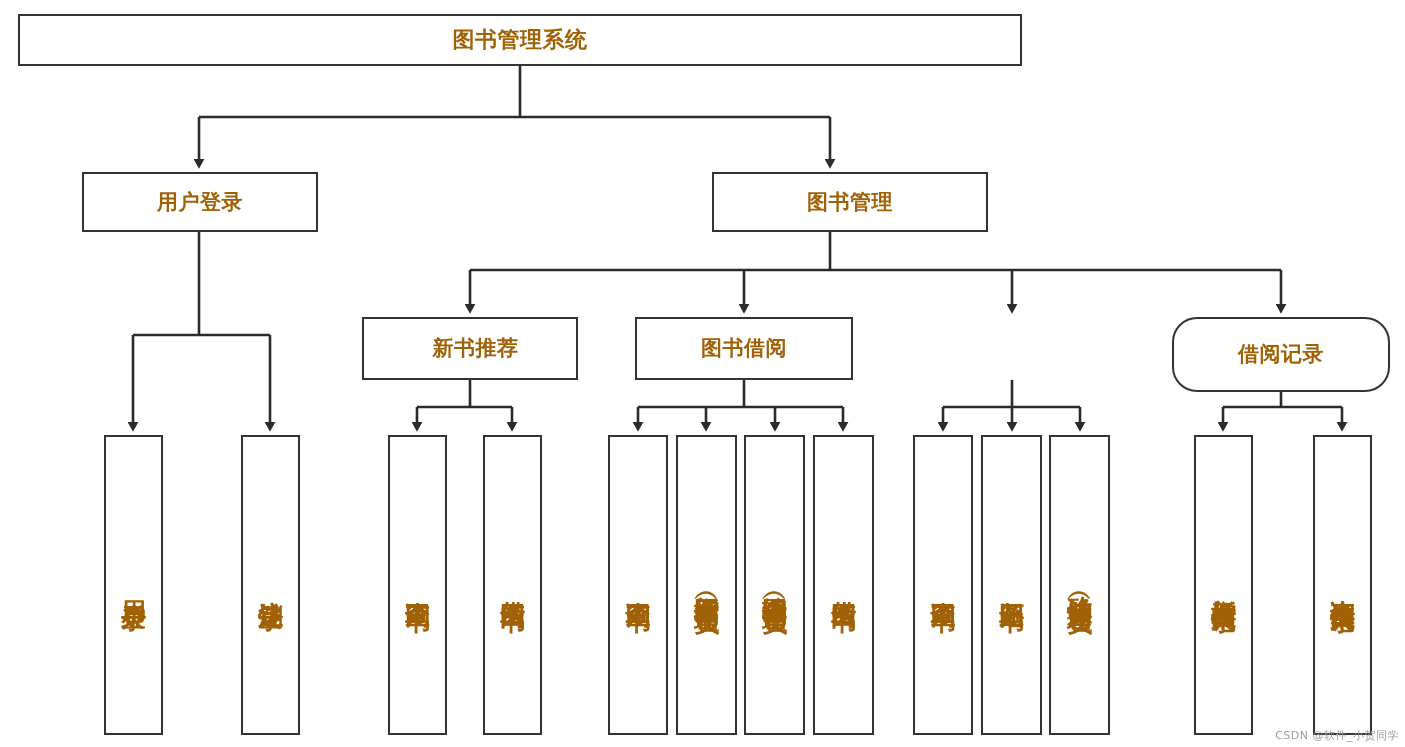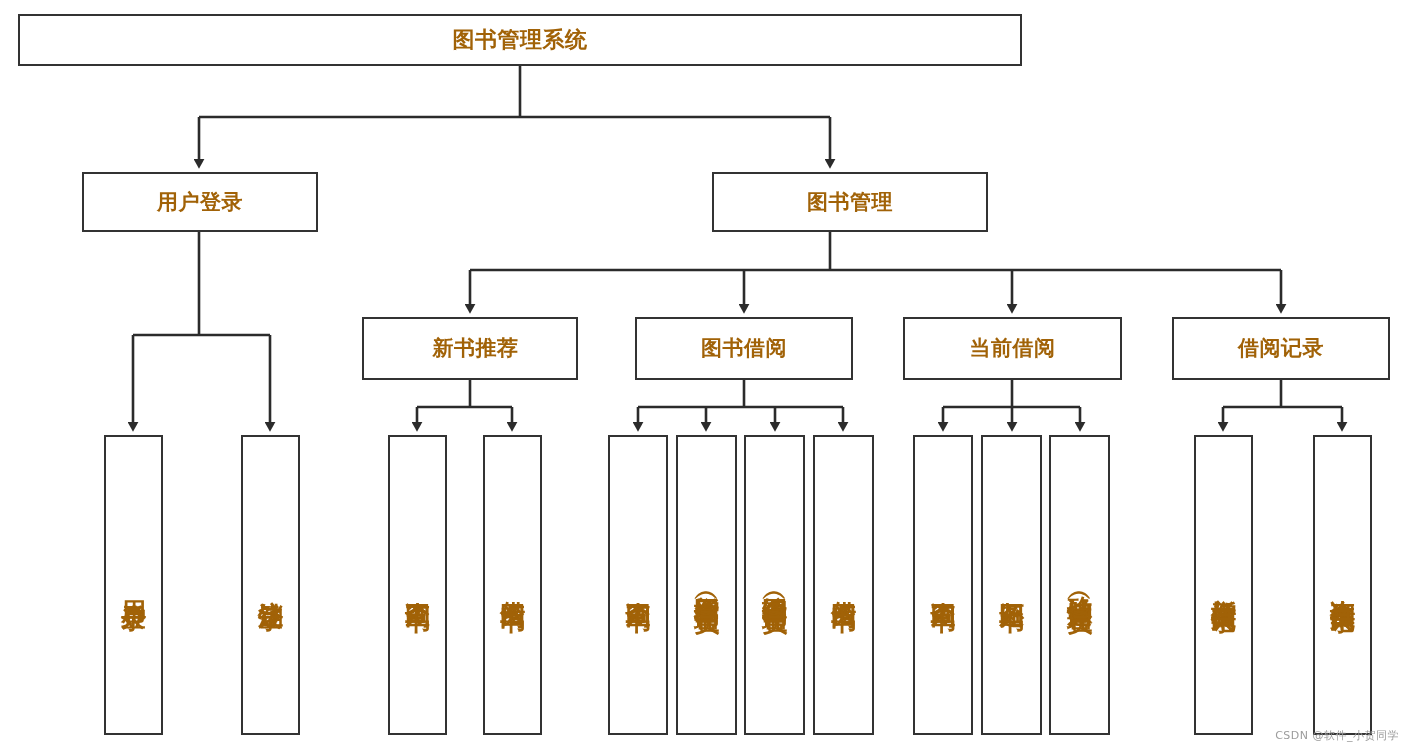--- a/index.html
+++ b/index.html
@@ -134,24 +134,21 @@
   <div class="node h" style="left:712px; top:172px; width:276px; height:60px;">
     <span class="label">图书管理</span>
   </div>
 
   <div class="node h" style="left:362px; top:317px; width:216px; height:63px;padding-left:11px;">
     <span class="label">新书推荐</span>
   </div>
   <div class="node h" style="left:635px; top:317px; width:218px; height:63px;">
     <span class="label">图书借阅</span>
   </div>
-  <div class="node h" style="left:903px; top:317px; width:219px; height:63px;">
-    <span class="label">当前借阅</span>
-  </div>
-  <div class="node h" style="left:1172px; top:317px; width:218px; height:63px;">
+  <div class="node h" style="left:1172px; top:317px; width:218px; height:75px;border-radius:25px;">
     <span class="label">借阅记录</span>
   </div>
 
   <div class="node v" style="left:104px; top:435px; width:59px; height:300px;">
     <span class="label">用户登录</span>
   </div>
   <div class="node v" style="left:241px; top:435px; width:59px; height:300px;">
     <span class="label">注销登录</span>
   </div>
 

